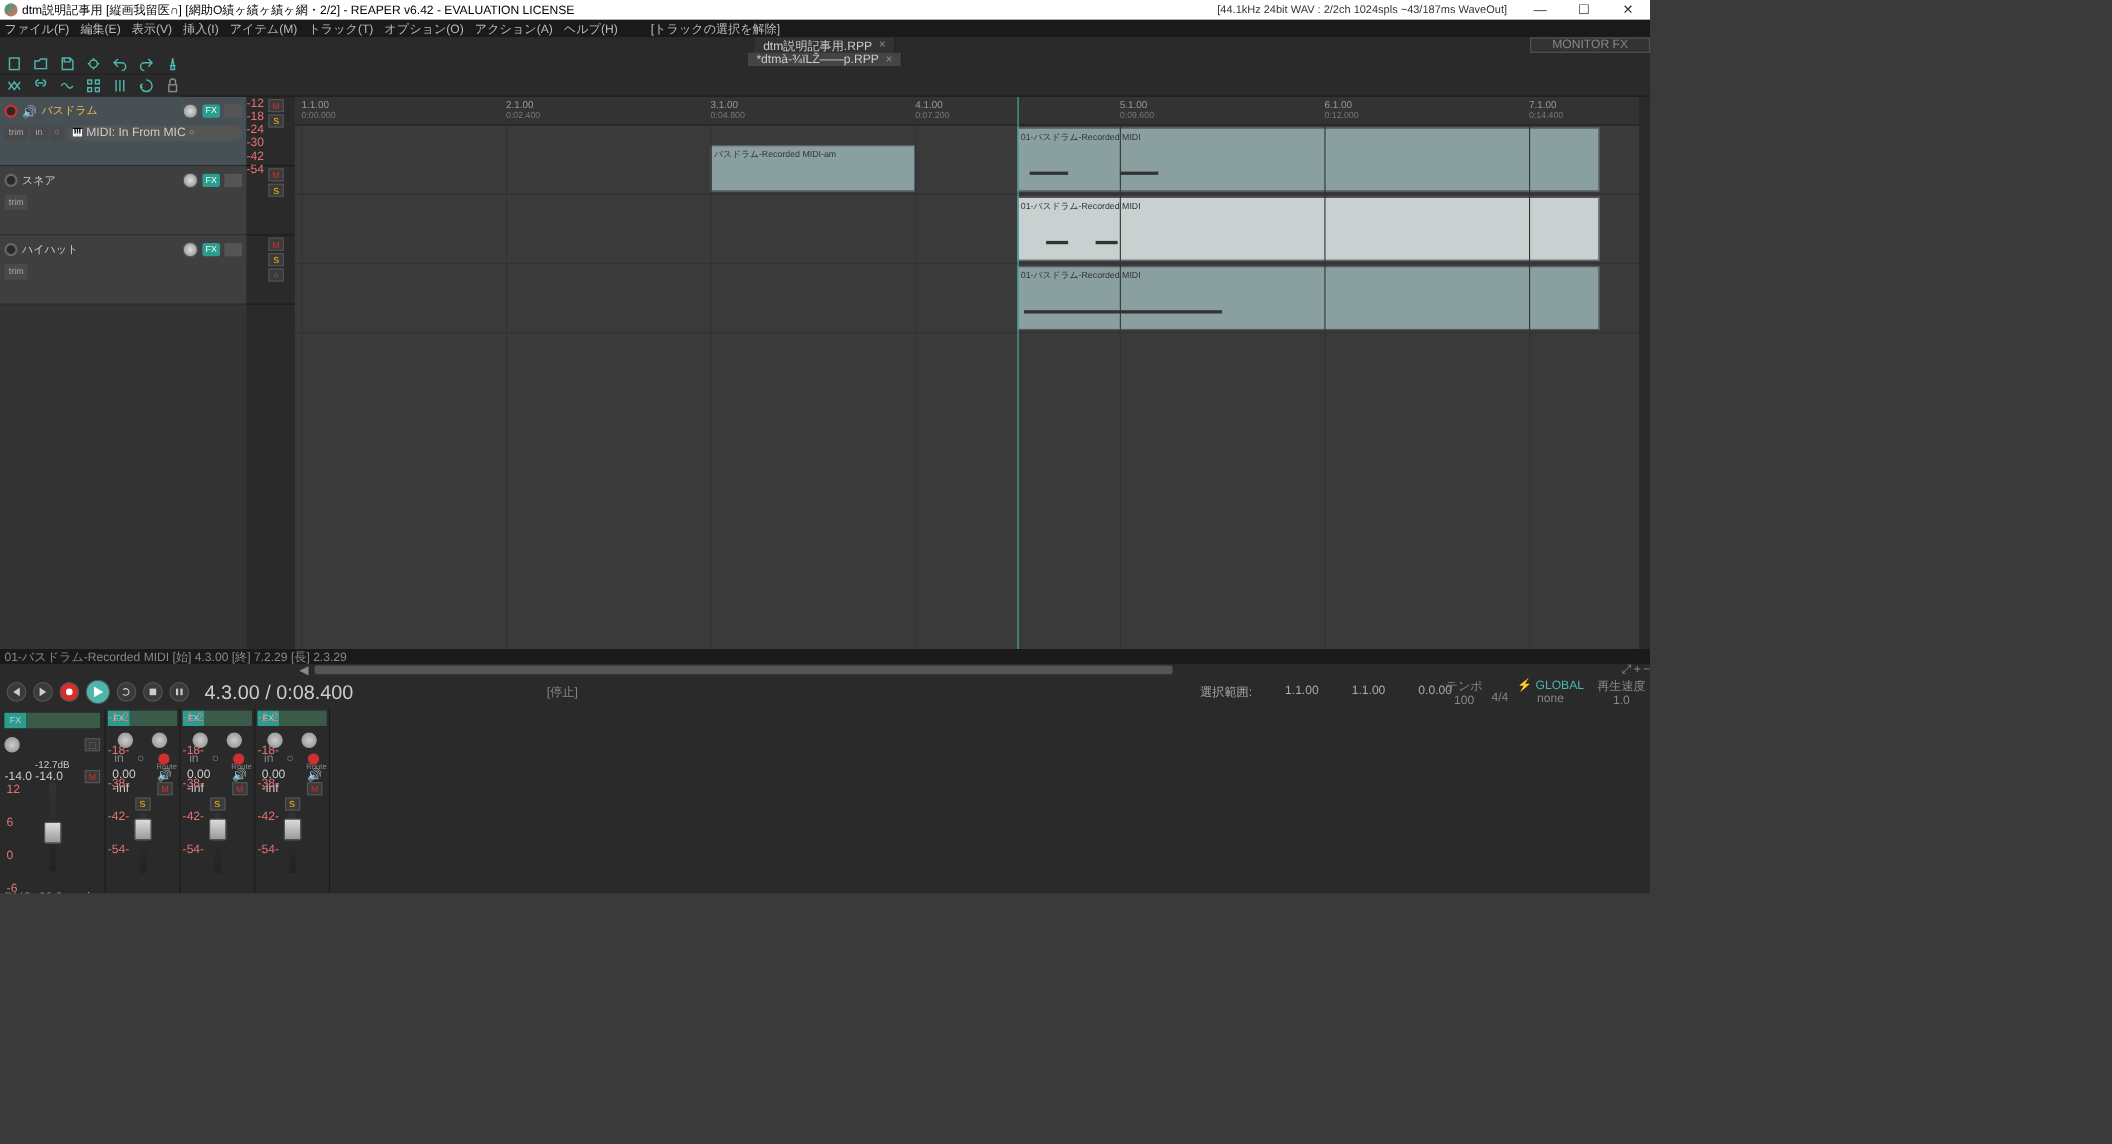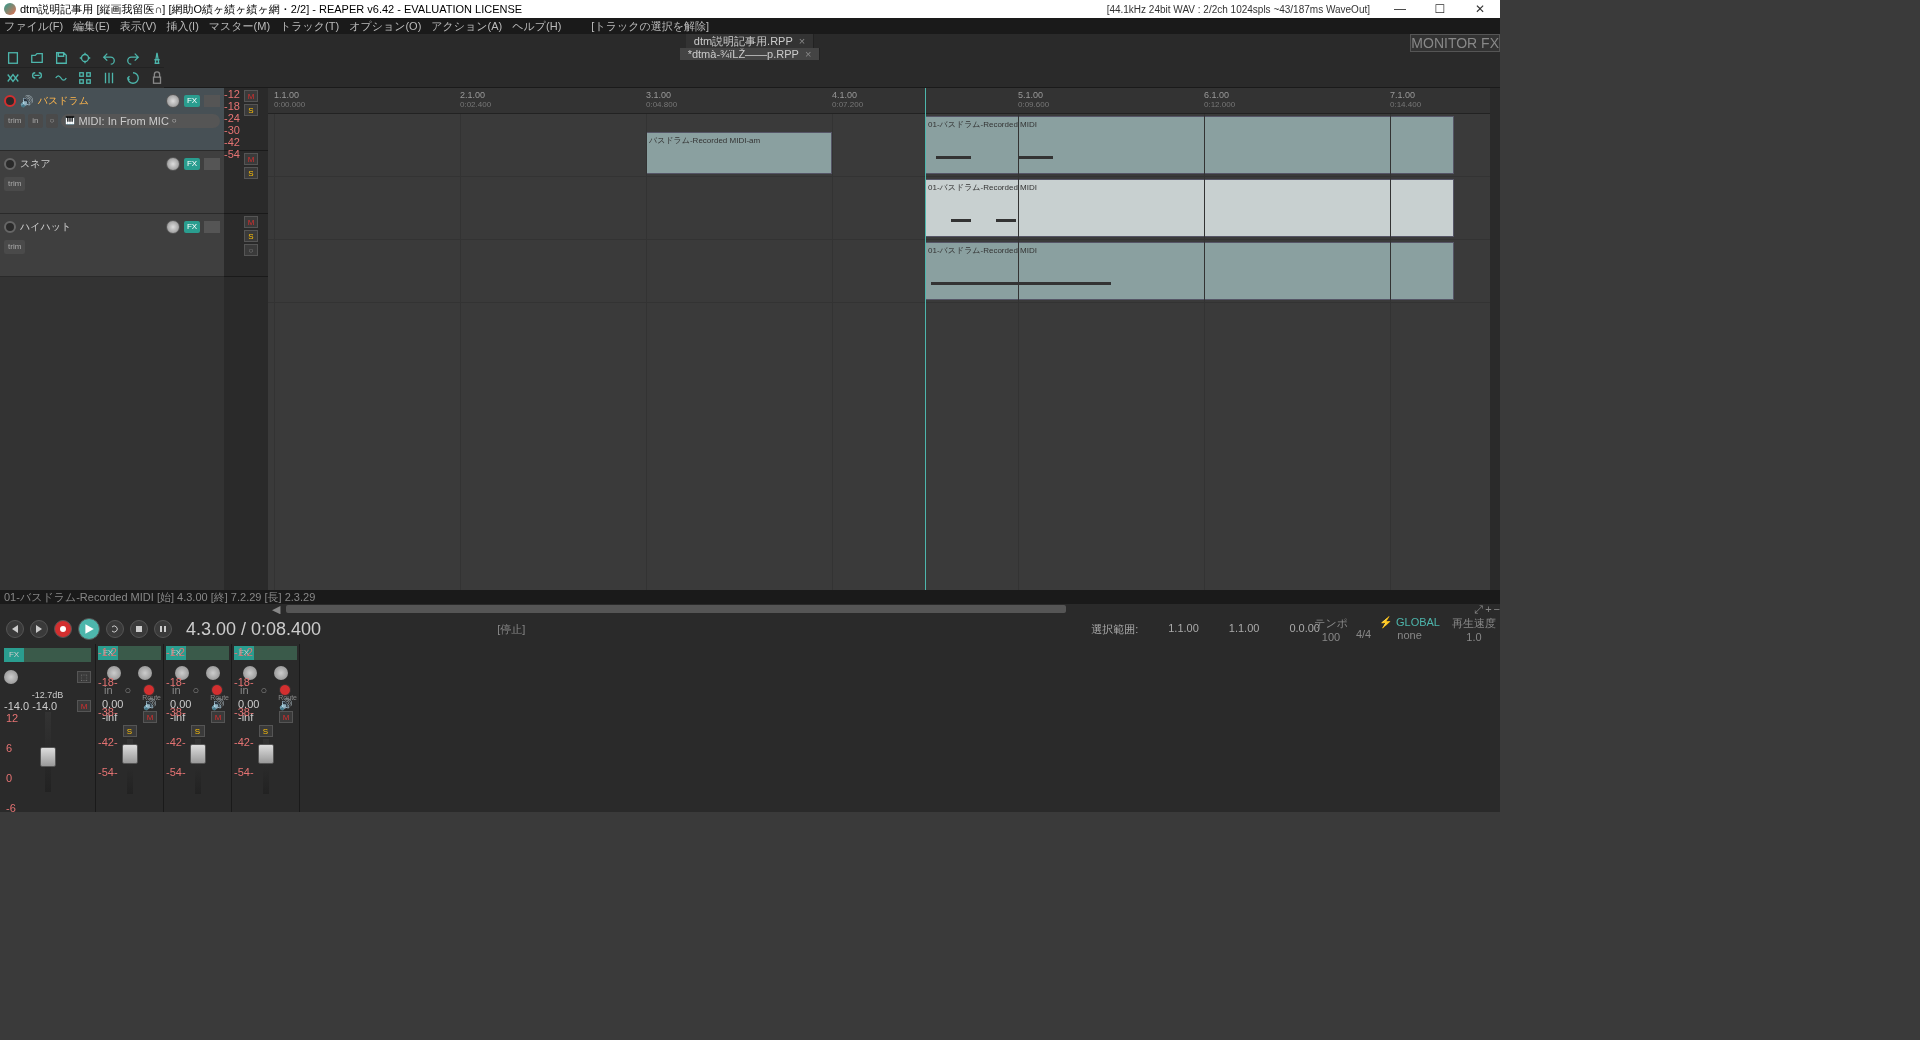--- a/index.html
+++ b/index.html
@@ -8,21 +8,21 @@
 .titlebar .logo { width:12px; height:12px; background:linear-gradient(135deg,#2a9d8f,#e76f51); border-radius:50%; margin-right:4px; }
 .titlebar .winbtns { position:absolute; right:0; display:flex; }
 .titlebar .winbtns span { width:40px; text-align:center; font-size:12px; color:#333; }
 .titlebar .audiostatus { position:absolute; right:130px; font-size:10px; color:#333; }
 .menubar { height:16px; background:#1a1a1a; display:flex; align-items:center; padding:0 4px; gap:10px; font-size:11px; color:#bbb; position:relative;}
 .menubar .extra{margin-left:20px;}
 .tabbar { height:14px; background:#2a2a2a; display:flex; align-items:center; }
 .tab { padding:0 8px; height:14px; display:flex; align-items:center; font-size:10px; background:#333; border-right:1px solid #222;}
 .tab.active { background:#444;}
 .tab .close{margin-left:6px;color:#888;}
-.monitorfx{position:absolute;right:0;background:#333;padding:0 0;font-size:14px;color:#888;border:1px solid #555;}
+.monitorfx{position:absolute;right:0;background:#333;padding:0 19px;font-size:11px;color:#888;border:1px solid #555;}
 .toolbars { height:40px; background:#2a2a2a; display:flex; }
 .toolrow { display:flex; align-items:center; padding:0 6px; gap:10px; }
 .toolrow.top{height:20px; border-bottom:1px solid #222;}
 .toolrow.bot{height:20px;}
 .ticon { width:14px; height:14px; color:#4db6ac; display:flex; align-items:center; justify-content:center;}
 .ticon svg{width:14px;height:14px;stroke:#4db6ac;fill:none;stroke-width:1.5;}
 .ticon.lock svg{stroke:#888;}
 .main { display:flex; height:502px; }
 .trackpanel { width:224px; background:#333; overflow:hidden;}
 .trackrow { height:63px; background:#3f3f3f; border-bottom:1px solid #2a2a2a; padding:4px; position:relative;}
@@ -107,21 +107,21 @@
     <span>☐</span>
     <span>✕</span>
   </div>
 </div>
 
 <div class="menubar">
   <span>ファイル(F)</span>
   <span>編集(E)</span>
   <span>表示(V)</span>
   <span>挿入(I)</span>
-  <span>マスター(M)</span>
+  <span>アイテム(M)</span>
   <span>トラック(T)</span>
   <span>オプション(O)</span>
   <span>アクション(A)</span>
   <span>ヘルプ(H)</span>
   <span class="extra">[トラックの選択を解除]</span>
 </div>
 
 <div class="tabbar" style="position:relative;flex-direction:column;">
   <div class="tab">
     <span>dtm説明記事用.RPP</span>

